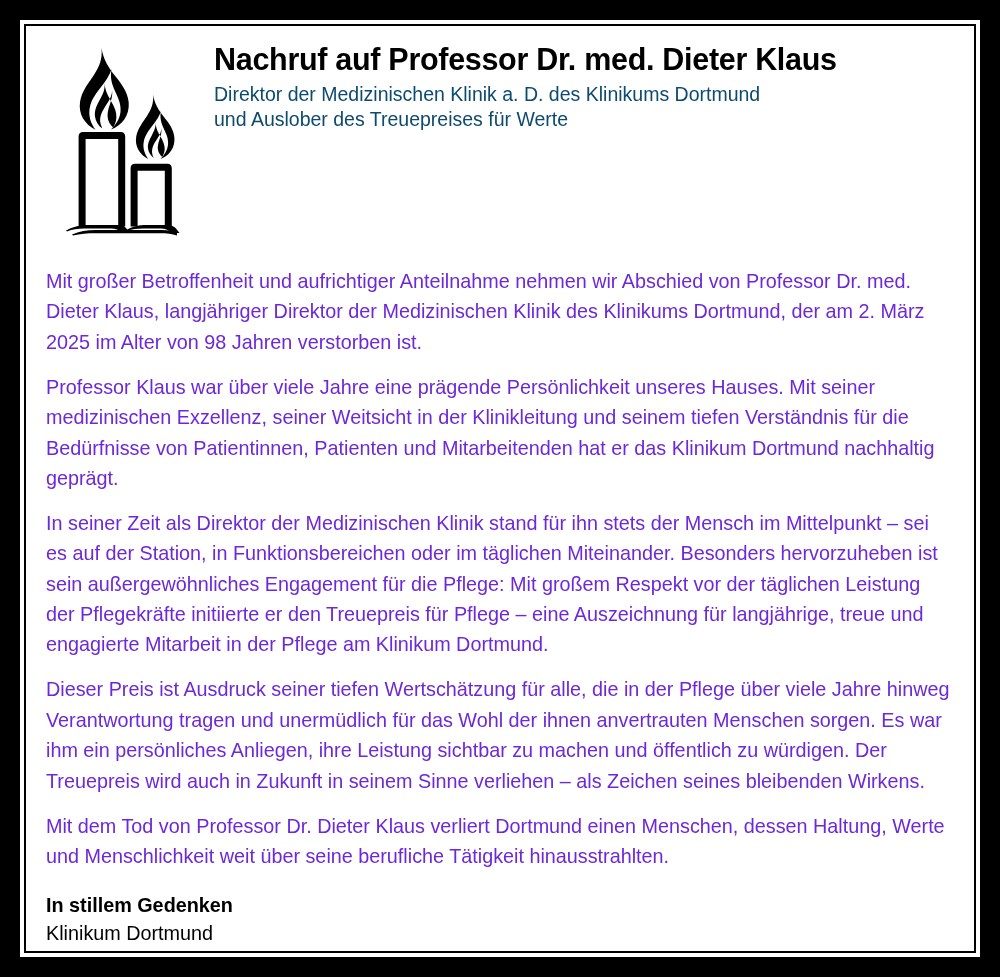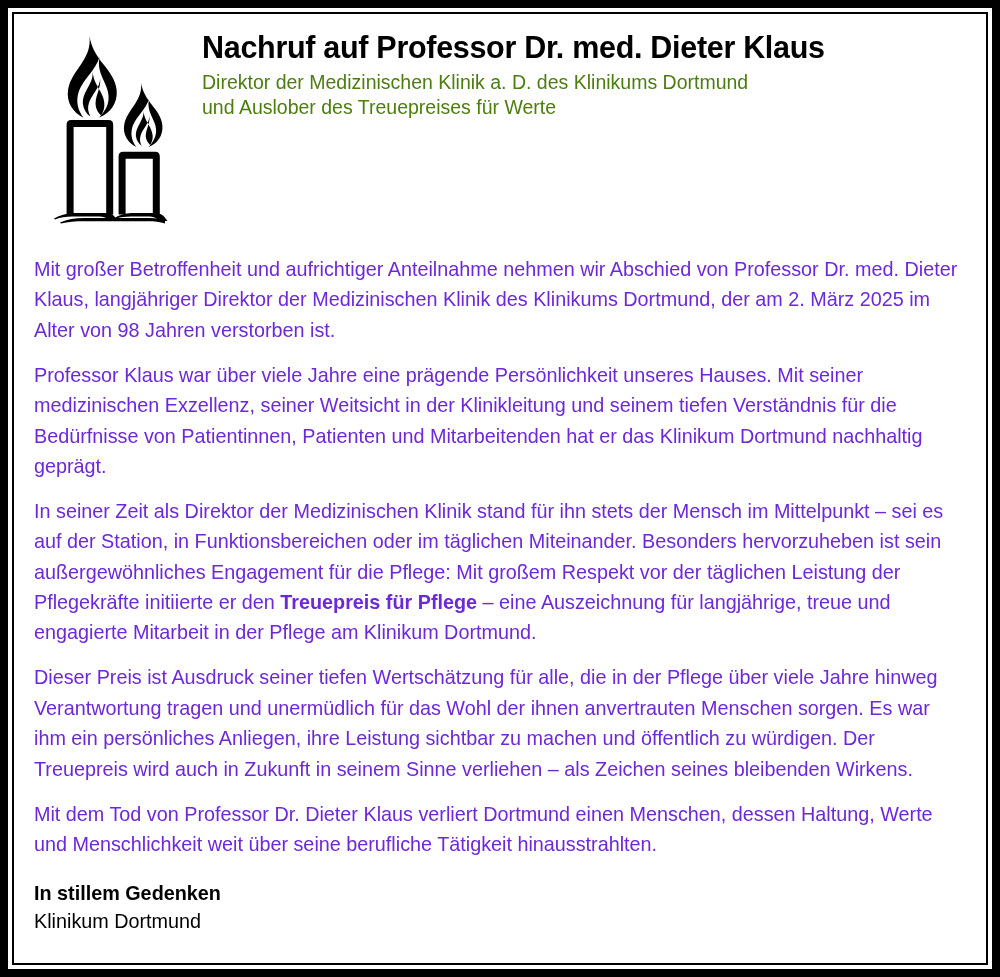--- a/index.html
+++ b/index.html
@@ -11,21 +11,21 @@
     font-family: "Liberation Sans", sans-serif;
     -webkit-font-smoothing: antialiased;
   }
 
   .page {
     position: relative;
     width: 1000px;
     height: 977px;
     box-sizing: border-box;
     background: #000000;
-    padding: 8px;
+    padding: 20px;
     overflow: hidden;
   }
 
   
   .frame-gap {
     box-sizing: border-box;
     width: 100%;
     height: 100%;
     background: #ffffff;
     padding: 4px;
@@ -78,21 +78,21 @@
     line-height: 1.12;
     letter-spacing: -0.3px;
     color: #000000;
     margin: 0 0 6px 0;
     white-space: nowrap;
   }
 
   .subtitle {
     font-size: 19.5px;
     line-height: 25px;
-    color: #4d7c0f;
+    color: #0c4a6e;
     margin: 0;
   }
   .subtitle div { white-space: nowrap; }
 
   .body-block {
     margin-top: 22px;
   }
 
   p.para {
     font-size: 19.8px;
@@ -111,21 +111,21 @@
     line-height: 28px;
     font-weight: bold;
     color: #000000;
   }
   .closing .plain-line {
     font-size: 19.8px;
     line-height: 28px;
     color: #000000;
   }
 
-  b, .bold { font-weight: bold; }
+  b, .bold { font-weight: normal; }
 </style>
 </head>
 <body>
 
 <div class="page">
   <div class="frame-gap">
     <div class="frame-rule">
       <div class="inner">
 
         <div class="layout">

